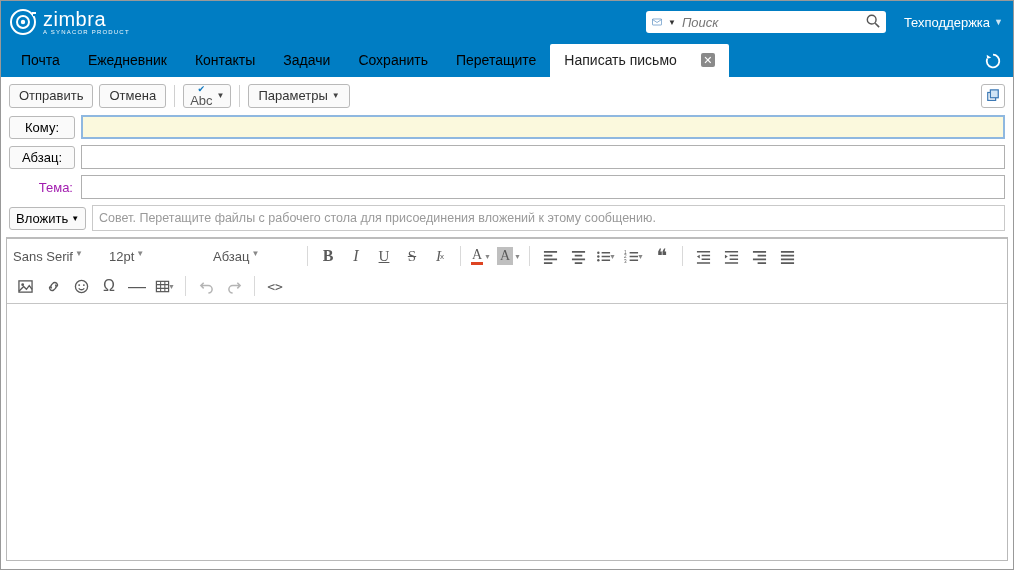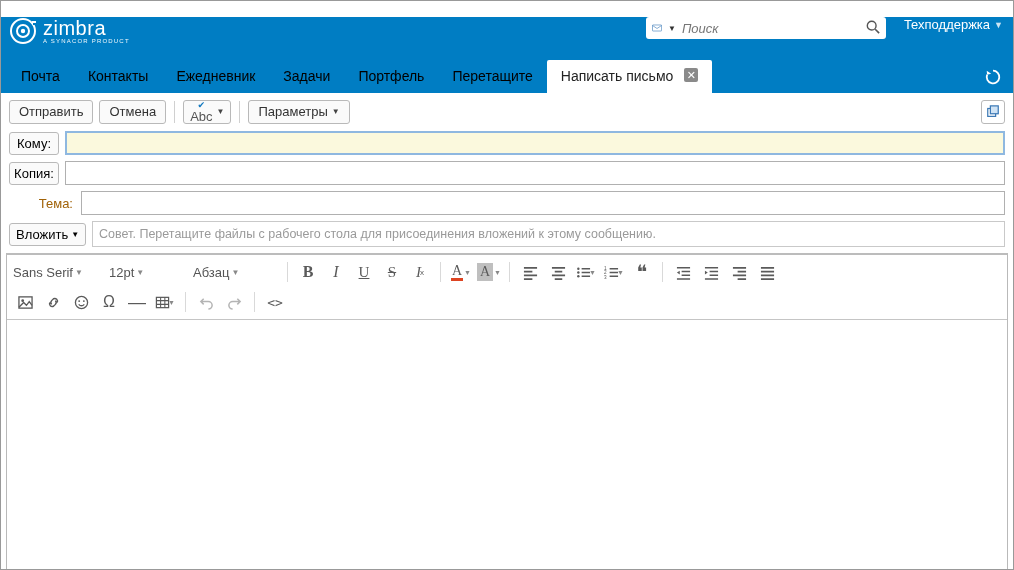--- a/index.html
+++ b/index.html
@@ -1,69 +1,69 @@
 <!DOCTYPE html>
 <html><head>
 <meta charset="utf-8">
 <style>
   * { box-sizing: border-box; margin: 0; padding: 0; }
   html, body { width: 1014px; height: 570px; font-family: Arial, Helvetica, sans-serif; font-size: 13px; overflow: hidden; }
   body { border: 1px solid #999; background: #fff; }
 
   
-  .hdr { height: 42px; background: #007dc3; display: flex; align-items: flex-start; color: #fff; padding: 0 10px 0 8px; margin-top: 16px; }
+  .hdr { height: 42px; background: #007dc3; display: flex; align-items: center; color: #fff; padding: 0 10px 0 8px; }
   .logo { display: flex; align-items: center; gap: 6px; }
   .logo svg { flex: none; }
   .logo-text { display: flex; flex-direction: column; line-height: 1; }
   .logo-name { font-size: 20px; letter-spacing: .5px; }
   .logo-sub { font-size: 6px; letter-spacing: 1.2px; opacity: .95; }
   .hdr-gap { flex: 1; }
   .search-wrap { display: flex; align-items: center; background: #fff; border-radius: 3px; height: 22px; width: 240px; padding: 0 6px; gap: 6px; }
   .search-ico { width:16px; height:12px; }
   .search-drop { font-size: 8px; color:#333; }
   .search-input { flex:1; border:none; outline:none; font-style: italic; color:#888; font-size:13px; background:transparent; }
   .search-mag { color:#555; font-size:14px; }
   .support { margin-left: 18px; display:flex; align-items:center; gap:4px; font-size:13px; cursor:pointer; }
   .support .caret { font-size:9px; opacity:.8; }
 
   
   .tabs { height: 34px; background:#007dc3; display:flex; align-items:flex-end; padding:0 6px; gap:0; }
   .tab { padding: 8px 14px 9px; color:#000000; font-size:14px; cursor:pointer; }
-  .tab.active { background:#fff; color:#222; display:flex; align-items:flex-start; gap:11px; border-top-left-radius:2px; border-top-right-radius:2px; }
+  .tab.active { background:#fff; color:#222; display:flex; align-items:center; gap:24px; border-top-left-radius:2px; border-top-right-radius:2px; }
   .close-x { width:14px; height:14px; background:#8a8a8a; color:#fff; font-size:11px; display:flex; align-items:center; justify-content:center; border-radius:2px; }
   .tabs-gap { flex:1; }
   .refresh-ico { color:#fff; width:28px; height:28px; display:flex; align-items:center; justify-content:center; cursor:pointer; padding-bottom:4px; }
 
   
   .tb { height: 38px; display:flex; align-items:center; padding: 0 8px; gap:6px; border-bottom:1px solid #fff;justify-content:space-between; }
   .btn { border:1px solid #b9b9b9; background:#fafafa; padding:3px 9px; border-radius:3px; font-size:13px; color:#333; cursor:pointer; display:flex; align-items:center; gap:4px; height:24px; }
   .btn .caret { font-size:8px; color:#444; }
   .divider { width:1px; height:22px; background:#d0d0d0; margin:0 2px; }
   .spell-ico { display:flex; flex-direction:column; align-items:center; line-height:1; font-size:10px; }
   .spell-ico .chk { color:#1279c0; font-size:9px; }
   .spell-ico .abc { font-size:13px; color:#555; }
   .tb-gap { flex:1; }
   .detach { border:1px solid #b9b9b9; width:24px; height:24px; border-radius:3px; display:flex; align-items:center; justify-content:center; cursor:pointer; }
   .detach svg { width:14px; height:14px; }
 
   
   .fields { padding: 0 8px; }
   .frow { display:flex; align-items:center; gap:6px; margin-bottom:6px; }
-  .fld-btn { width:50px; text-align:center; border:1px solid #b9b9b9; background:#fafafa; padding:3px 0; border-radius:3px; font-size:13px; cursor:pointer; }
-  .fld-lbl { width:66px; text-align:right; font-size:13px; color:#a16207; padding-right:2px; }
+  .fld-btn { width:66px; text-align:center; border:1px solid #b9b9b9; background:#fafafa; padding:3px 0; border-radius:3px; font-size:13px; cursor:pointer; }
+  .fld-lbl { width:66px; text-align:right; font-size:13px; color:#a21caf; padding-right:2px; }
   .fld-input { flex:1; border:1px solid #b0b0b0; height:24px; padding:0 4px; font-size:13px; }
   .fld-input.to { background:#fbf9dd; border:2px solid #8fb8e0; outline:none; }
   .attach-btn { border:1px solid #b9b9b9; background:#fafafa; padding:3px 6px; border-radius:3px; font-size:13px; cursor:pointer; display:flex; align-items:center; gap:3px;text-align:right; }
   .attach-btn .caret { font-size:8px; }
   .attach-zone { flex:1; border:1px solid #c9c9c9; height:26px; display:flex; align-items:center; padding:0 6px; color:#9a9a9a; font-size:12.5px; }
 
   
   .ed-wrap { margin: 4px 5px 5px; border:1px solid #b9b9b9; border-top:2px solid #bcbcbc; height: 324px; display:flex; flex-direction:column; }
   .ed-tb { display:flex; flex-wrap:wrap; align-items:center; padding:4px 4px 0; border-bottom:1px solid #c5c5c5; background:#fff; row-gap:2px; }
-  .ed-sel { border:none; background:transparent; font-size:13px; color:#555; padding:2px 2px; cursor:pointer; display:flex; align-items:center; gap:2px; min-width:84px; }
+  .ed-sel { border:none; background:transparent; font-size:13px; color:#555; padding:2px 2px; cursor:pointer; display:flex; gap:2px; min-width:84px; }
   .ed-sel .caret { font-size:8px; color:#888; }
   .ed-divider { width:1px; height:20px; background:#d9d9d9; margin:0 6px; }
   .ed-ico { width:28px; height:26px; display:flex; align-items:center; justify-content:center; color:#5a5a5a; cursor:pointer; font-size:15px; border-radius:2px; }
   .ed-ico.bold { font-weight:bold; font-family:Georgia,serif; font-size:16px; }
   .ed-ico.italic { font-style:italic; font-family:Georgia,serif; font-size:16px; }
   .ed-ico.under { text-decoration:underline; font-family:Georgia,serif; }
   .ed-ico.strike { text-decoration:line-through; font-family:Georgia,serif; }
   .ed-ico svg { width:15px; height:15px; }
   .font-color-a { font-family:Georgia,serif; font-size:14px; border-bottom:3px solid #d42; line-height:1; padding:0 1px; display:flex; align-items:center; gap:2px;}
   .bg-color-a { font-family:Georgia,serif; font-size:14px; background:#bfbfbf; padding:0 3px; line-height:1.3; display:flex; align-items:center; gap:2px;}
@@ -106,24 +106,24 @@
     </span>
   </div>
   <div class="support">
     <span>Техподдержка</span>
     <span class="caret">▼</span>
   </div>
 </div>
 
 <div class="tabs">
   <div class="tab">Почта</div>
+  <div class="tab">Ежедневник</div>
   <div class="tab">Контакты</div>
-  <div class="tab">Ежедневник</div>
   <div class="tab">Задачи</div>
-  <div class="tab">Портфель</div>
+  <div class="tab">Сохранить</div>
   <div class="tab">Перетащите</div>
   <div class="tab active">
     <span>Написать письмо</span>
     <span class="close-x">✕</span>
   </div>
   <div class="tabs-gap"></div>
   <div class="refresh-ico">
     <svg width="18" height="18" viewBox="0 0 20 20">
         <path d="M10 3 a7 7 0 1 1 -6.5 4.4" fill="none" stroke="#fff" stroke-width="2"></path>
         <path d="M3 3 L3.5 7.4 L8 6.5 Z" fill="#fff"></path>
@@ -155,21 +155,21 @@
     </svg>
   </div>
 </div>
 
 <div class="fields">
   <div class="frow">
     <div class="fld-btn">Кому:</div>
     <input class="fld-input to" value="" style="">
   </div>
   <div class="frow">
-    <div class="fld-btn">Копия:</div>
+    <div class="fld-btn">Абзац:</div>
     <input class="fld-input" value="" style="">
   </div>
   <div class="frow">
     <div class="fld-lbl">Тема:</div>
     <input class="fld-input" value="" style="">
   </div>
   <div class="frow">
     <div class="attach-btn">
       <span>Вложить</span>
       <span class="caret">▼</span>
@@ -182,21 +182,21 @@
   <div class="ed-tb">
 
     <div class="ed-sel" style="min-width:96px;">
       <span>Sans Serif</span>
         <span class="caret">▼</span>
     </div>
     <div class="ed-sel" style="min-width:84px;">
       <span>12pt</span>
         <span class="caret">▼</span>
     </div>
-    <div class="ed-sel" style="min-width:90px;">
+    <div class="ed-sel" style="min-width:90px;margin-left:20px;">
       <span>Абзац</span>
         <span class="caret">▼</span>
     </div>
     <div class="ed-divider"></div>
     <div class="ed-ico bold">B</div>
     <div class="ed-ico italic">I</div>
     <div class="ed-ico under">U</div>
     <div class="ed-ico strike">S</div>
     <div class="ed-ico">
         <span style="font-family:Georgia,serif;font-style:italic">I</span>

